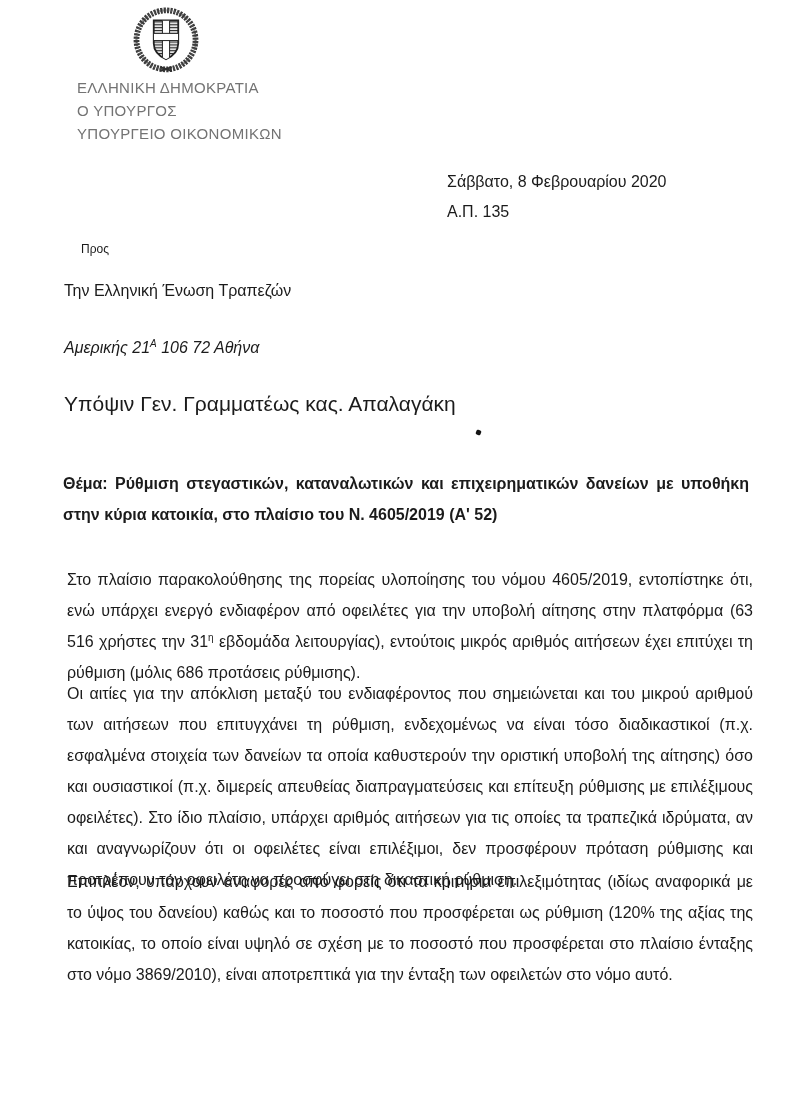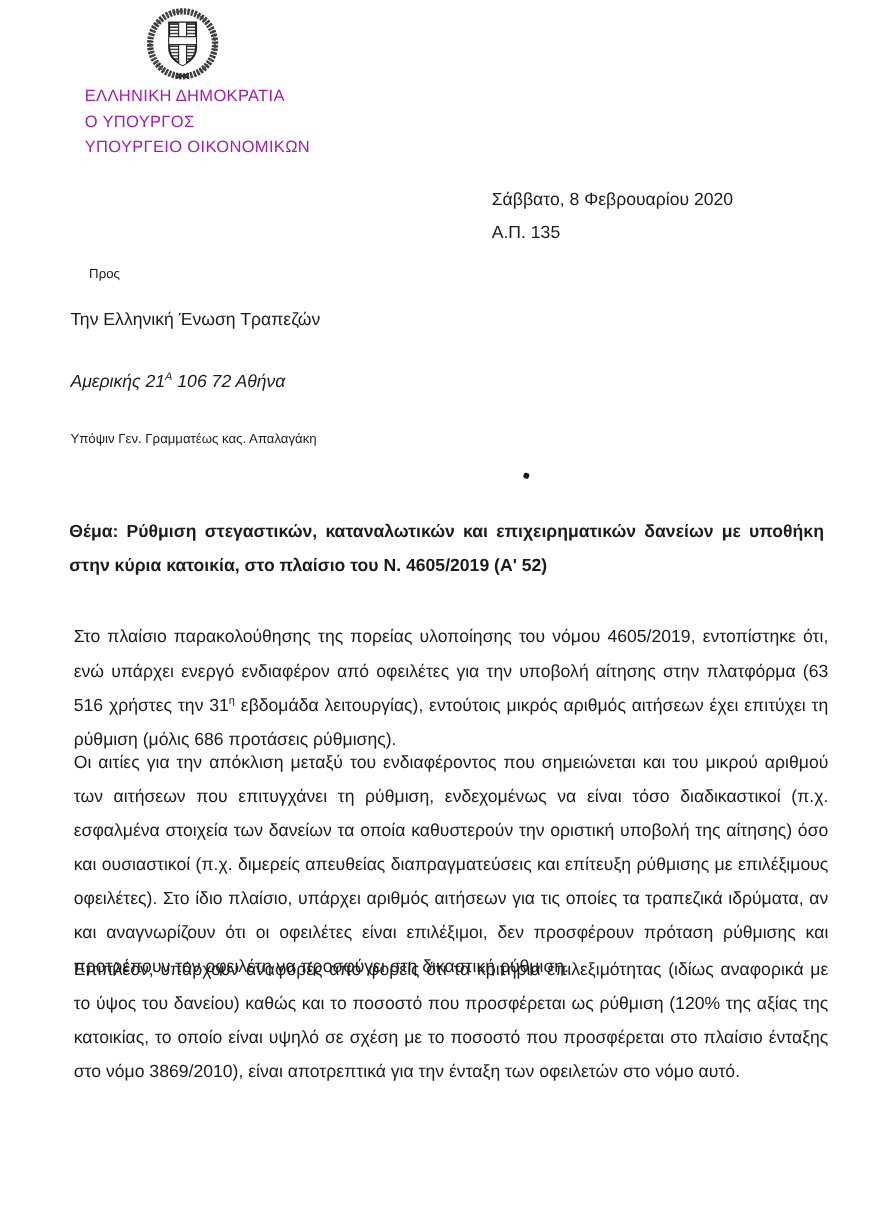--- a/index.html
+++ b/index.html
@@ -21,35 +21,35 @@
     height: 72px;
   }
 
   .letterhead {
     position: absolute;
     left: 77px;
     top: 76px;
     font-size: 15px;
     line-height: 23px;
     letter-spacing: 0.3px;
-    color: #a21caf;
+    color: #737373;
   }
 
   .dateblock {
     position: absolute;
     left: 447px;
     top: 167px;
     font-size: 16px;
     line-height: 30px;
   }
 
   .recipient-to      { position: absolute; left: 81px; top: 242px; font-size: 12px; }
   .recipient-name    { position: absolute; left: 64px; top: 282px; font-size: 16px; }
   .recipient-address { position: absolute; left: 64px; top: 339px; font-size: 16px; font-style: italic; }
-  .attention         { position: absolute; left: 64px; top: 392px; font-size: 12px; }
+  .attention         { position: absolute; left: 64px; top: 392px; font-size: 21px; }
 
   .speck {
     position: absolute;
     left: 476px;
     top: 430px;
     width: 5px;
     height: 5px;
     background: #151515;
     border-radius: 1.5px;
     transform: rotate(20deg);

